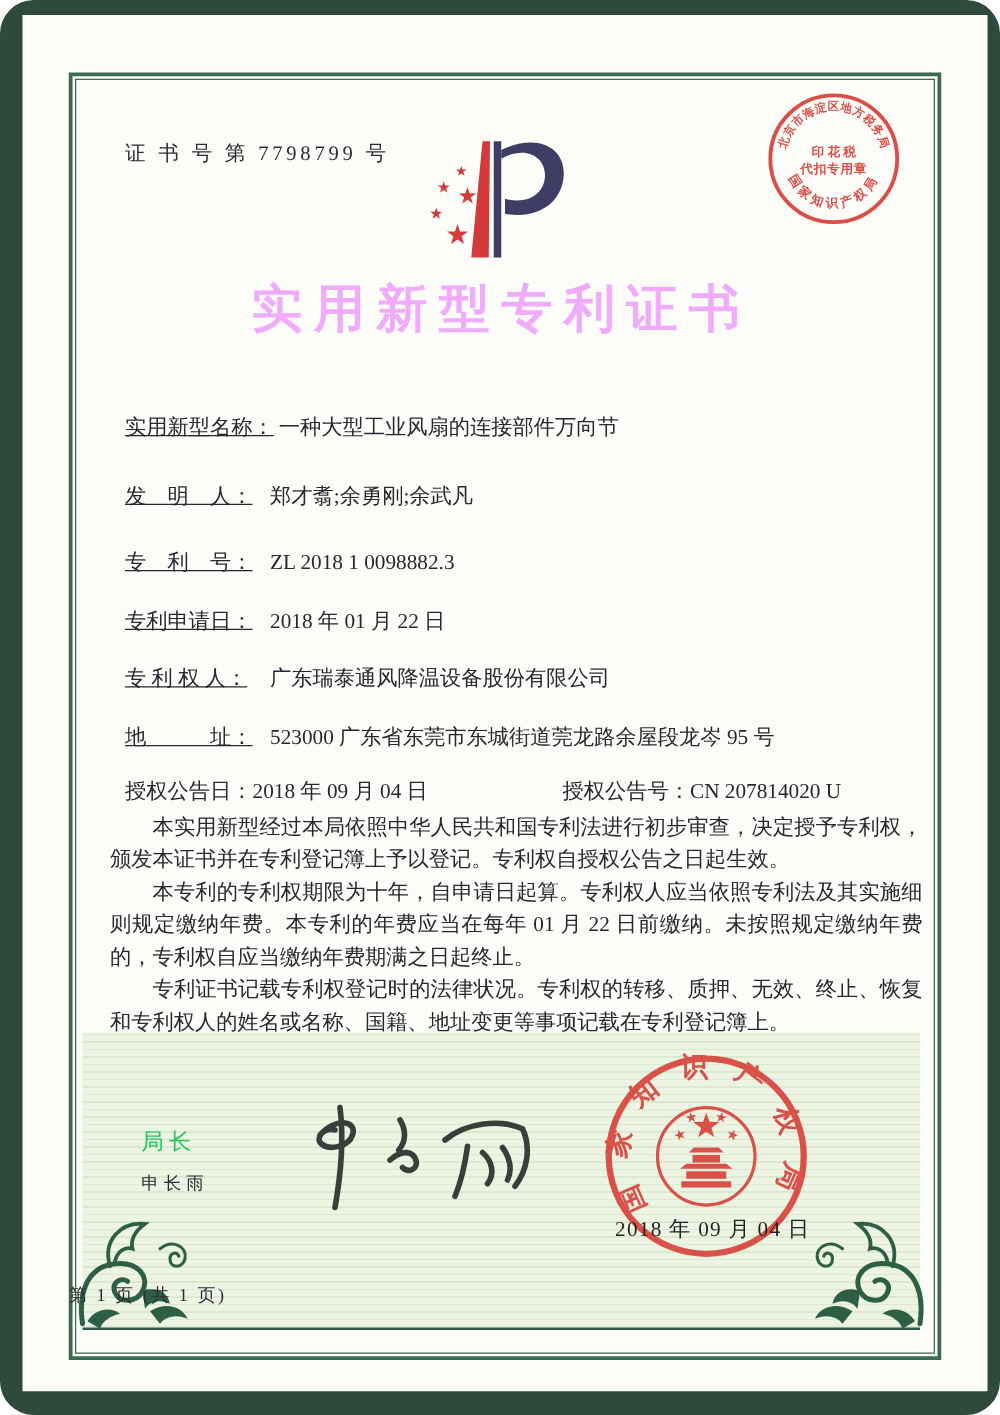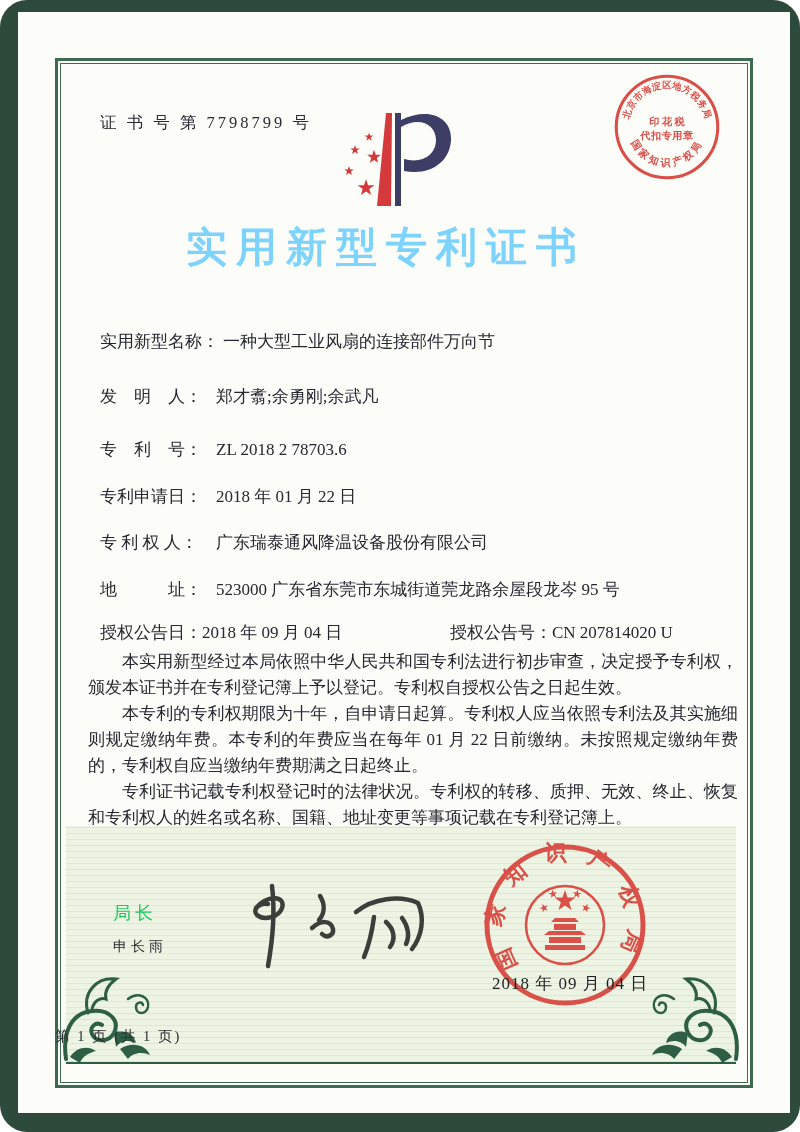--- a/index.html
+++ b/index.html
@@ -4,25 +4,25 @@
 <style>
   html,body{margin:0;padding:0;}
   .stage{position:relative;width:800px;height:1132px;background:#2e4a3a;overflow:hidden;
          font-family:"Liberation Serif","DejaVu Serif",serif;border-radius:27px;}
   .sheet{position:absolute;left:18px;top:12px;width:772px;height:1101px;background:#fcfcf9;}
   .frame{position:absolute;left:55px;top:58px;width:692px;height:1024px;border:3px solid #3c6b4f;}
   .frame-inner{position:absolute;inset:2px;border:1px solid #3c6b4f;}
   .cert-no{position:absolute;left:100px;top:112px;font-size:16.5px;letter-spacing:3px;color:#2a2b33;}
   .logo{position:absolute;left:338px;top:110px;}
   .tax-seal{position:absolute;left:608px;top:68px;opacity:.92;}
-  .title{position:absolute;left:40px;top:220px;width:692px;text-align:center;
-         font-size:41px;letter-spacing:9px;font-weight:600;color:#7dd3fc;}
+  .title{position:absolute;left:55px;top:220px;width:692px;text-align:center;
+         font-size:41px;letter-spacing:9px;font-weight:600;color:#f0abfc;}
   .frow{position:absolute;left:100px;font-size:17px;color:#26272f;white-space:nowrap;}
   .r0{top:330px;}.r1{top:385px;}.r2{top:438px;}.r3{top:485px;}.r4{top:531px;}.r5{top:578px;}
-  .flabel{display:inline-block;min-width:112px;}
+  .flabel{display:inline-block;min-width:112px;text-decoration:underline;}
   .fvalue{margin-left:4px;}
   .grant-left{position:absolute;left:100px;top:621px;font-size:17px;color:#26272f;white-space:nowrap;}
   .grant-right{position:absolute;left:450px;top:621px;font-size:17px;color:#26272f;white-space:nowrap;}
   .paras{position:absolute;left:88px;top:649px;width:650px;font-size:17px;line-height:26px;
          text-align:justify;color:#26272f;}
   .paras p{margin:0;text-indent:2em;}
   .band{position:absolute;left:66px;top:826px;width:670px;height:236px;
         background:repeating-linear-gradient(0deg,#dbe9cf 0px,#dbe9cf 1px,#edf4e3 1px,#edf4e3 6px);
         border-bottom:2px solid #2f5c44;}
   .flourish{position:absolute;bottom:-2px;}
@@ -112,21 +112,21 @@
 
   <div class="title">实用新型专利证书</div>
 
   <div class="frow r0">
     <span class="flabel">实用新型名称：</span><span class="fvalue">一种大型工业风扇的连接部件万向节</span>
   </div>
   <div class="frow r1">
     <span class="flabel">发　明　人：</span><span class="fvalue">郑才翥;余勇刚;余武凡</span>
   </div>
   <div class="frow r2">
-    <span class="flabel">专　利　号：</span><span class="fvalue">ZL 2018 2 78703.6</span>
+    <span class="flabel">专　利　号：</span><span class="fvalue">ZL 2018 1 0098882.3</span>
   </div>
   <div class="frow r3">
     <span class="flabel">专利申请日：</span><span class="fvalue">2018 年 01 月 22 日</span>
   </div>
   <div class="frow r4">
     <span class="flabel">专 利 权 人：</span><span class="fvalue">广东瑞泰通风降温设备股份有限公司</span>
   </div>
   <div class="frow r5">
     <span class="flabel">地　　　址：</span><span class="fvalue">523000 广东省东莞市东城街道莞龙路余屋段龙岑 95 号</span>
   </div>

